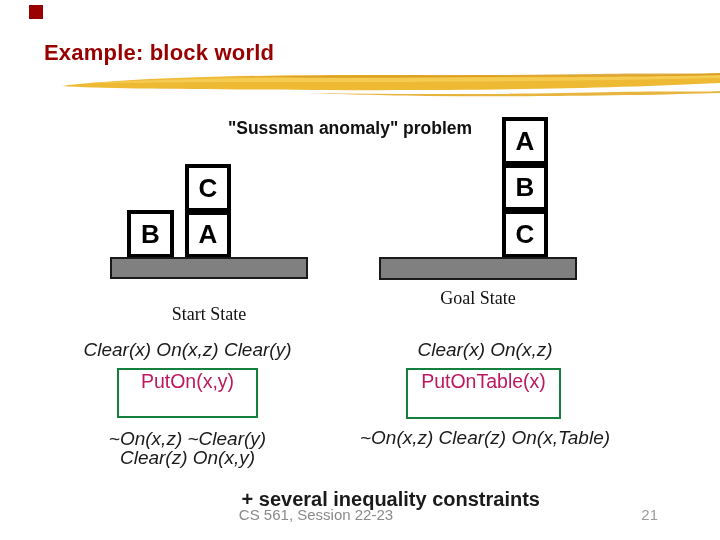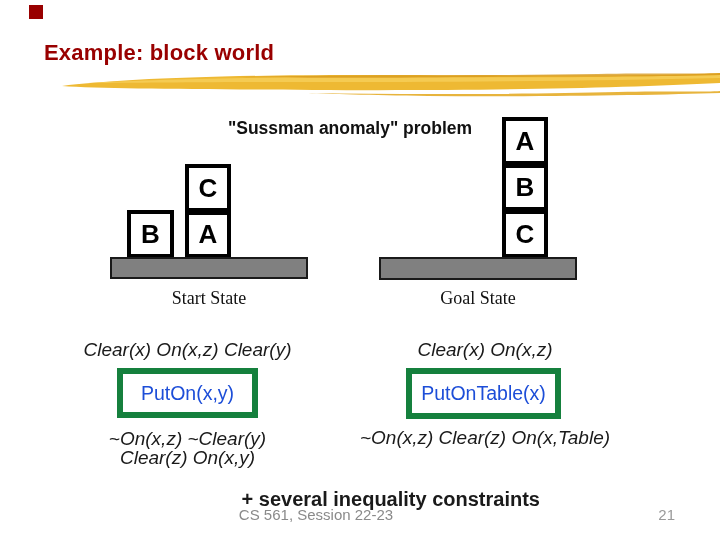--- a/index.html
+++ b/index.html
@@ -33,50 +33,50 @@
   .blk-goal-c{left:502px;top:210px;width:46px;height:48px;}
   .table-bar{
     position:absolute;background:#808080;border:2px solid #1a1a1a;box-sizing:border-box;
   }
   #table-start{left:110px;top:257px;width:198px;height:22px;}
   #table-goal{left:379px;top:257px;width:198px;height:23px;}
   .state-label{
     position:absolute;font-family:"Liberation Serif", serif;font-size:18px;color:#111;
     text-align:center;width:198px;
   }
-  #start-label{left:110px;top:288px;}
+  #start-label{left:110px;top:304px;}
   #goal-label{left:379px;top:288px;}
   
   .precond, .effects-line{
     position:absolute;font-style:italic;font-size:19px;color:#1a1a1a;
     text-align:center;white-space:nowrap;
   }
   #precond-left{left:40px;width:295px;top:339px;text-align:center;}
   #precond-right{left:340px;width:290px;top:339px;}
   .op-box{
-    position:absolute;border:6px solid #15803d;background:#fff;box-sizing:border-box;
-    display:flex;align-items:center;justify-content:center;
-    font-size:19.5px;color:#1d4ed8;
+    position:absolute;border:2px solid #15803d;background:#fff;box-sizing:border-box;
+    display:flex;align-items:flex-start;justify-content:center;
+    font-size:19.5px;color:#be185d;
   }
   #op-box-left{left:117px;top:368px;width:141px;height:50px;}
   #op-box-right{left:406px;top:368px;width:155px;height:51px;}
   #effect-left-1{left:40px;width:295px;top:428px;}
   #effect-left-2{left:40px;width:295px;top:447px;}
   #effect-right-1{left:325px;width:320px;top:427px;}
   
   #note{
     position:absolute;left:110px;width:430px;top:488px;text-align:right;
     font-size:20px;font-weight:bold;color:#1a1a1a;white-space:nowrap;
   }
   #footer-course{
     position:absolute;left:0;width:632px;top:506px;text-align:center;
     font-size:15px;color:#8a8a8a;
   }
   #footer-page{
-    position:absolute;right:52px;top:506px;font-size:15px;color:#9a9a9a;
+    position:absolute;right:69px;top:506px;font-size:15px;color:#9a9a9a;
   }
 </style>
 </head>
 <body>
 
 <div id="slide">
 
   <div id="bullet-square"></div>
   <div id="slide-title">Example: block world</div>
 

